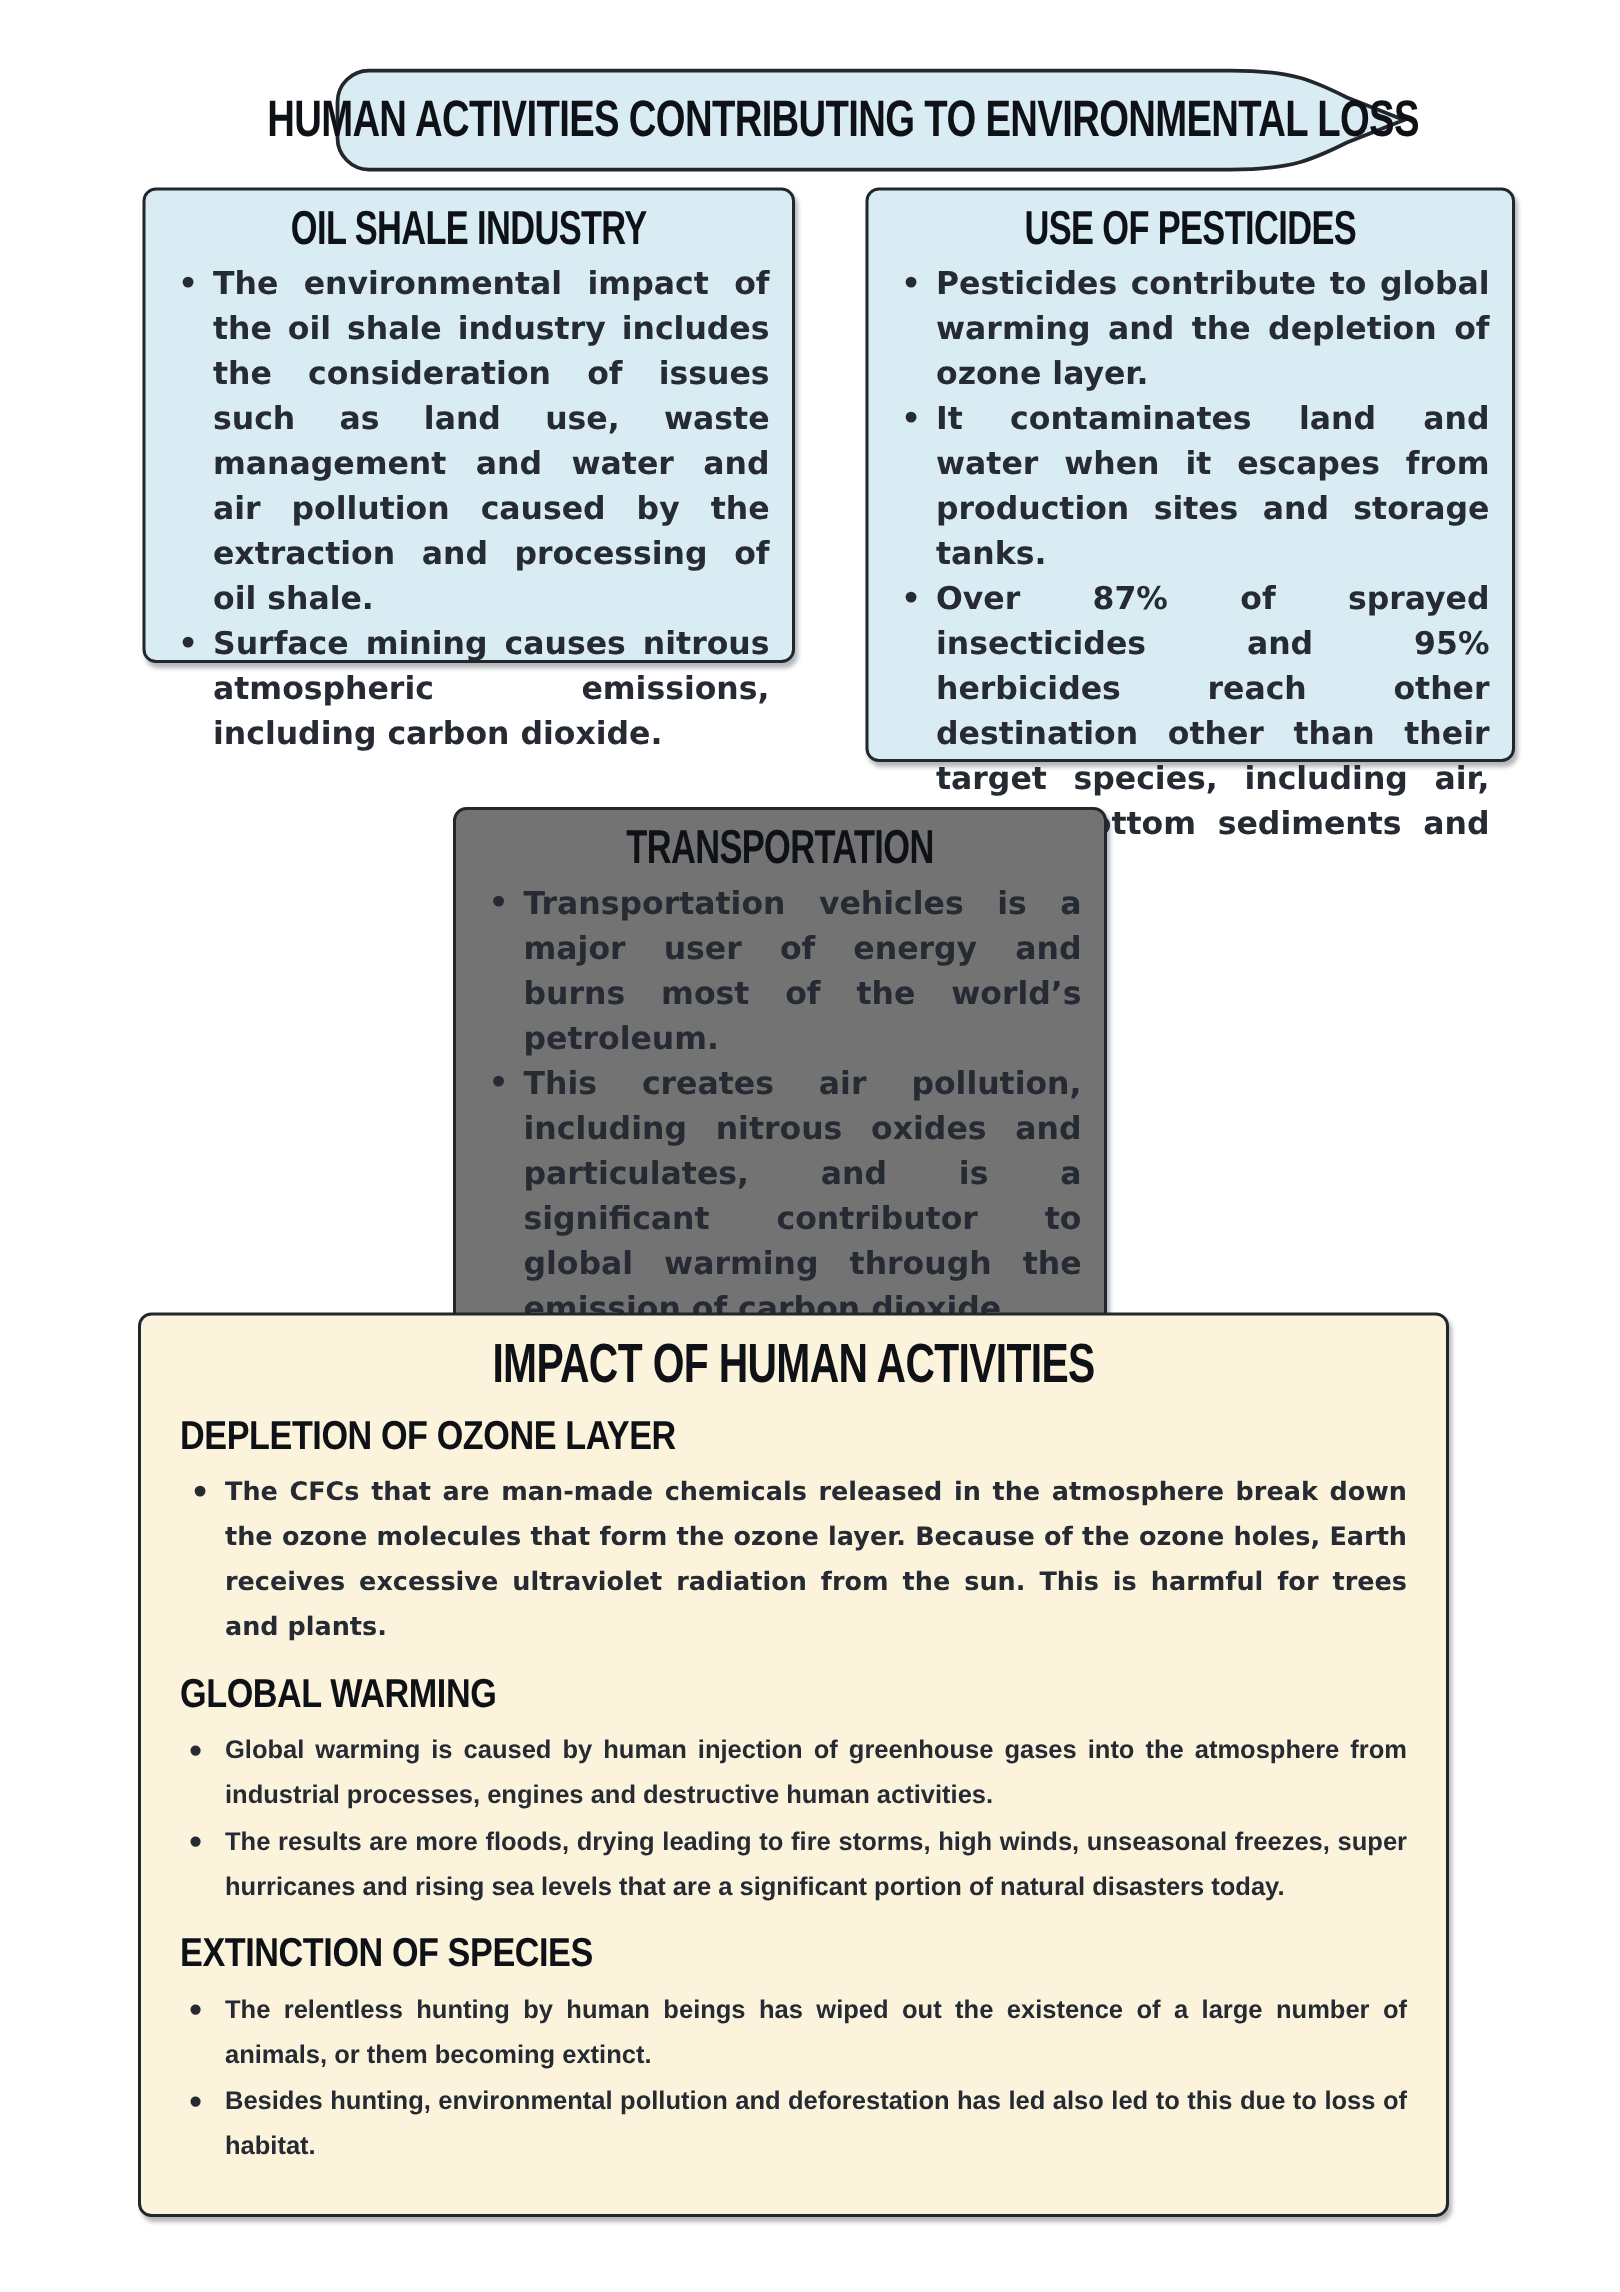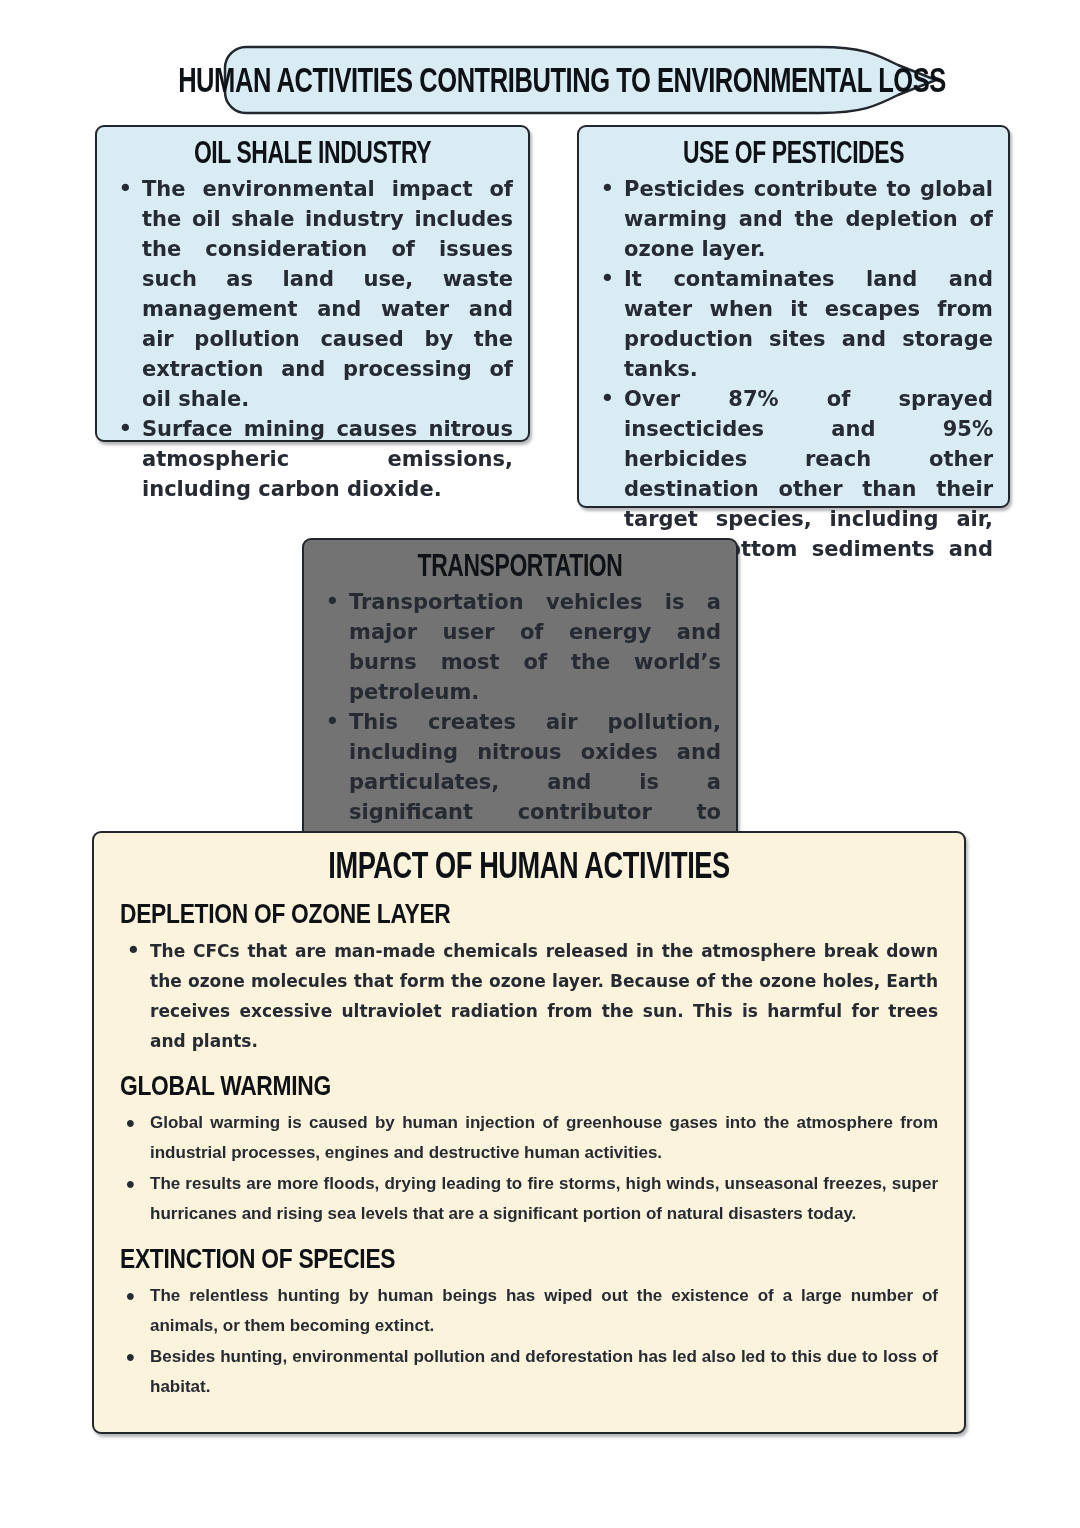--- a/index.html
+++ b/index.html
@@ -110,21 +110,21 @@
     <div class="bullet">
       <span class="dot">•</span>
       <p class="btext">Transportation vehicles is a major user of energy and burns most of the world’s petroleum.</p>
     </div>
     <div class="bullet">
       <span class="dot">•</span>
       <p class="btext">This creates air pollution, including nitrous oxides and particulates, and is a significant contributor to global warming through the emission of carbon dioxide.</p>
     </div>
   </section>
 
-  <section class="card impact" style="left: 92px; top: 831px; width: 874px; height: 603px; padding: 10px 26px 12px; background-color: rgb(252, 243, 220);">
+  <section class="card impact" style="left: 92px; top: 875px; width: 874px; height: 603px; padding: 10px 26px 12px; background-color: rgb(252, 243, 220);">
     <h2 class="impact-title">IMPACT OF HUMAN ACTIVITIES</h2>
 
     <div class="sec">
       <h3 class="sec-heading">DEPLETION OF OZONE LAYER</h3>
       <div class="bullet">
         <span class="dot">•</span>
         <p class="btext">The CFCs that are man-made chemicals released in the atmosphere break down the ozone molecules that form the ozone layer. Because of the ozone holes, Earth receives excessive ultraviolet radiation from the sun. This is harmful for trees and plants.</p>
       </div>
     </div>
 

